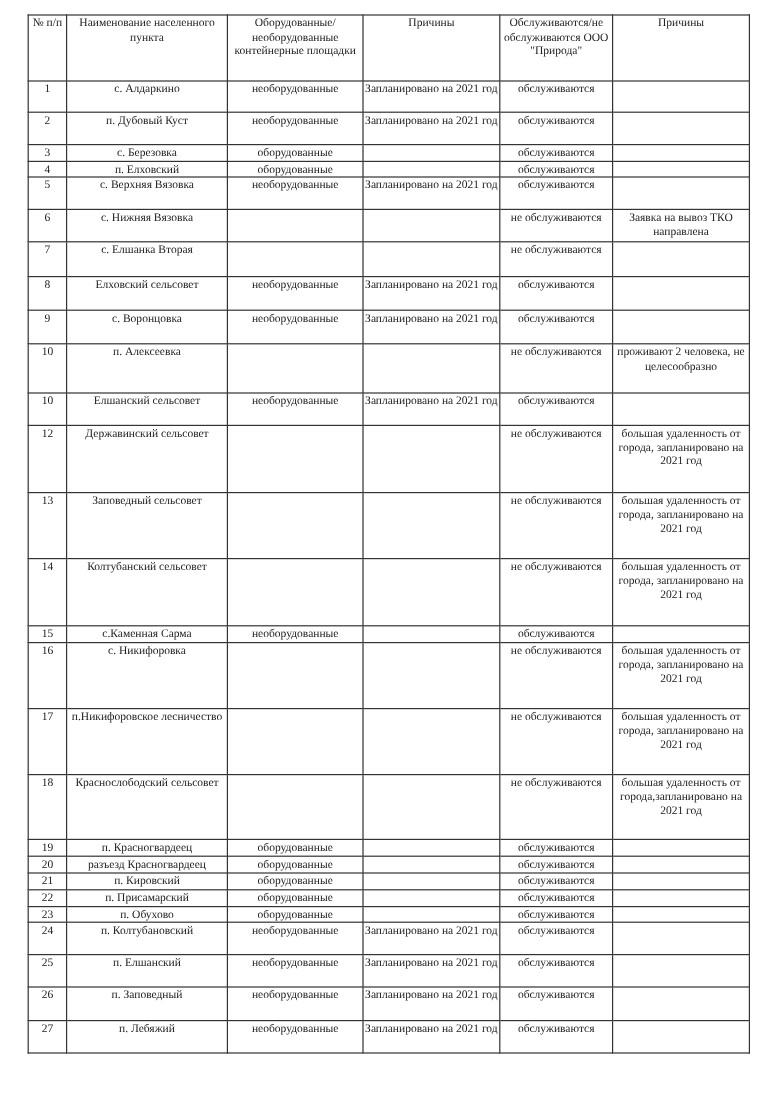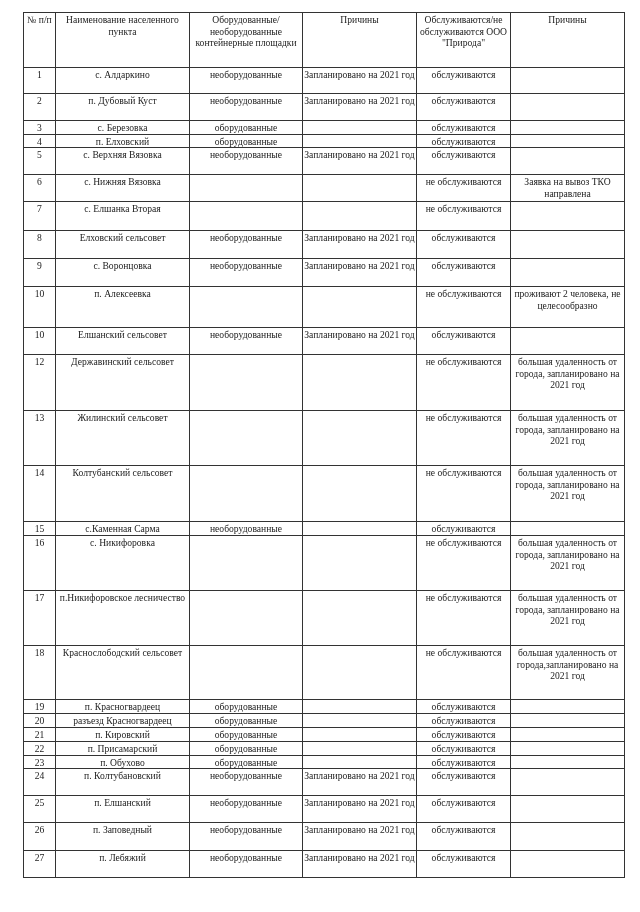--- a/index.html
+++ b/index.html
@@ -125,21 +125,21 @@
       <tr style="height: 56px;">
         <td style="height: 54px;">12</td>
         <td style="height: 54px;">Державинский сельсовет</td>
         <td style="height: 54px;"></td>
         <td style="height: 54px;"></td>
         <td style="height: 54px;">не обслуживаются</td>
         <td style="height: 54px;">большая удаленность от города, запланировано на 2021 год</td>
       </tr>
       <tr style="height: 55px;">
         <td style="height: 53px;">13</td>
-        <td style="height: 53px;">Жилинский сельсовет</td>
+        <td style="height: 53px;">Заповедный сельсовет</td>
         <td style="height: 53px;"></td>
         <td style="height: 53px;"></td>
         <td style="height: 53px;">не обслуживаются</td>
         <td style="height: 53px;">большая удаленность от города, запланировано на 2021 год</td>
       </tr>
       <tr style="height: 56px;">
         <td style="height: 54px;">14</td>
         <td style="height: 54px;">Колтубанский сельсовет</td>
         <td style="height: 54px;"></td>
         <td style="height: 54px;"></td>

